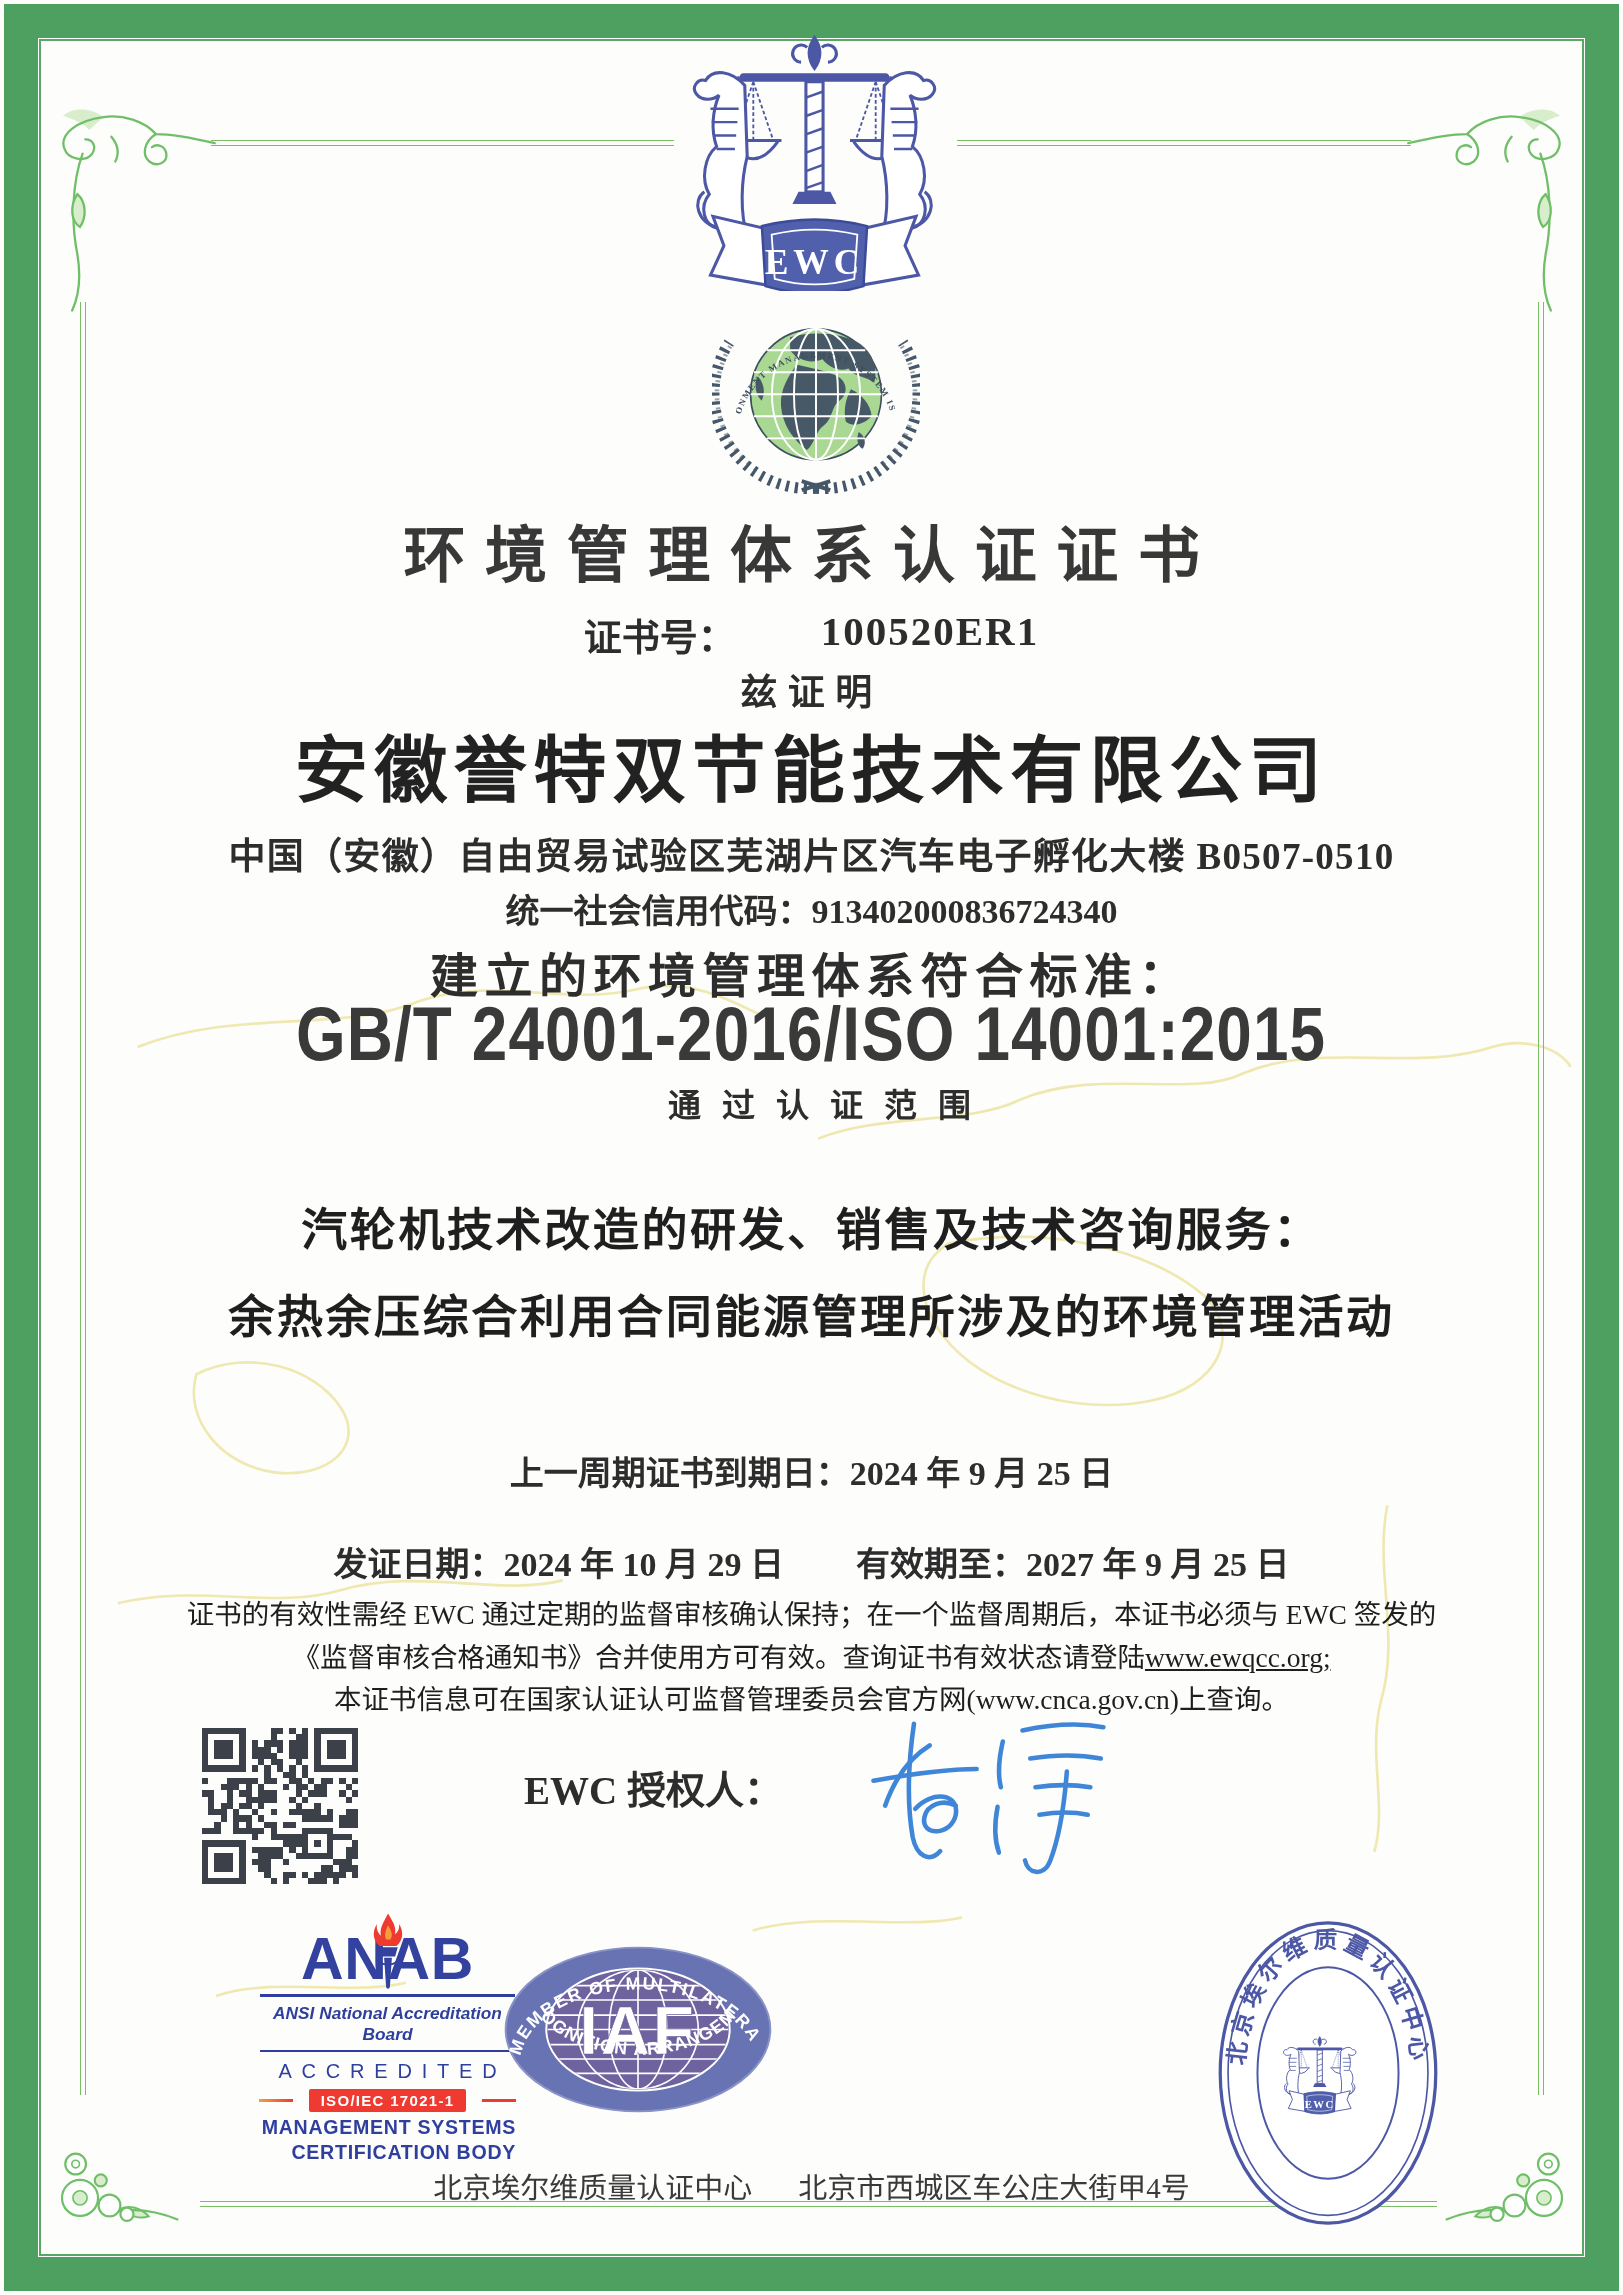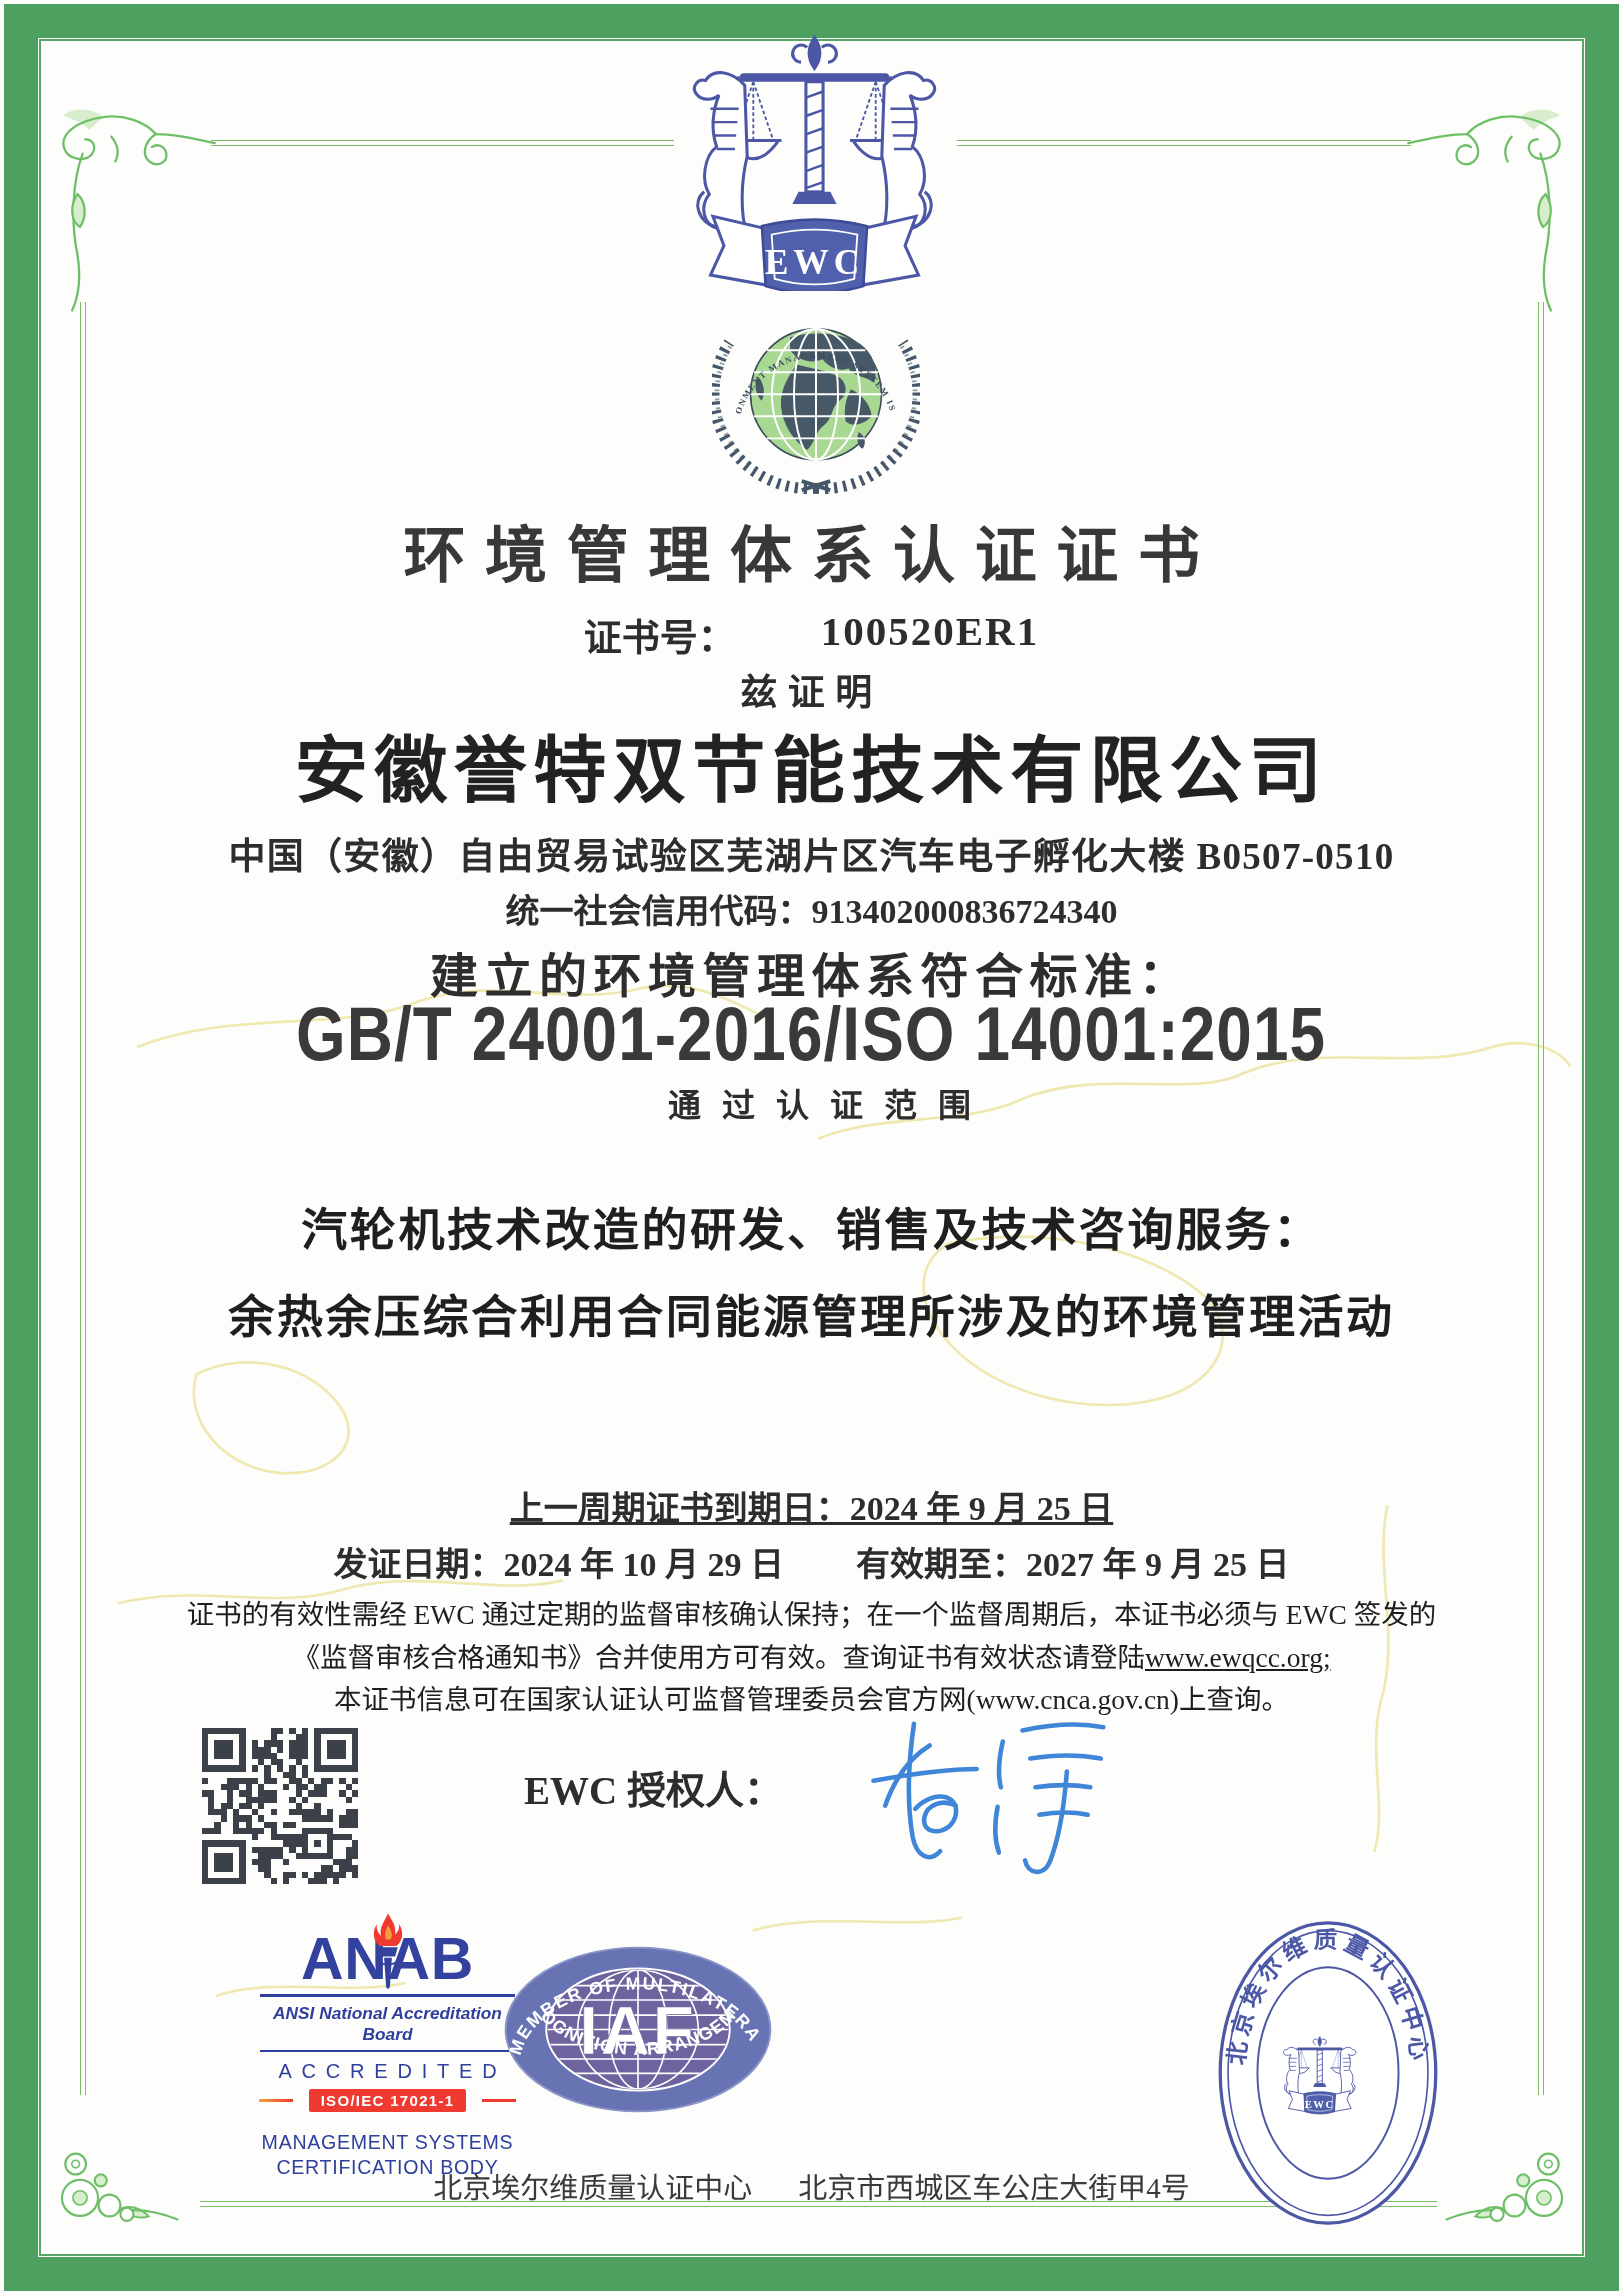--- a/index.html
+++ b/index.html
@@ -33,21 +33,21 @@
   .row-hereby{top:662px; font-size:37px; font-weight:700; letter-spacing:10.5px;}
   .row-company{top:711px; font-size:73px; font-weight:700; letter-spacing:6.5px; color:#222;}
   .row-address{top:826px; font-size:37px; font-weight:700; letter-spacing:1.3px;}
   .row-credit{top:884px; font-size:34px; font-weight:700;}
   .row-stdintro{top:937px; font-size:48px; font-weight:700; letter-spacing:6.5px;}
   .row-standard{top:990px; font-size:76px; font-weight:700; color:#3a3a3a;}
   .row-standard .cond{display:inline-block; transform:scaleX(.84); transform-origin:center; letter-spacing:1.3px; font-family:"Liberation Sans","DejaVu Sans",sans-serif;}
   .row-scopeintro{top:1079px; font-size:33px; font-weight:700; letter-spacing:21px; text-indent:21px;padding-left:16px;}
   .row-scope1{top:1193px; font-size:46px; font-weight:700; letter-spacing:2.6px; color:#1f1f1f;}
   .row-scope2{top:1280px; font-size:46px; font-weight:700; letter-spacing:2.6px; color:#1f1f1f;}
-  .row-prev{top:1481px; font-size:34px; font-weight:700;text-decoration:underline;}
+  .row-prev{top:1446px; font-size:34px; font-weight:700;}
   .row-dates{top:1537px; font-size:34px; font-weight:700; display:flex; justify-content:center; gap:72px;}
   .fine{font-size:27.5px; color:#1e1e1e;}
   .row-fine1{top:1592px;}
   .row-fine2{top:1635px;}
   .row-fine3{top:1677px;text-align:center;}
   .ulink{text-decoration:underline;}
   .row-auth{position:absolute; left:524px; top:1759px; font-size:39px; font-weight:700; white-space:nowrap;}
   .row-footer{top:2164px; font-size:29px; color:#3a3a3a; display:flex; justify-content:center; gap:46px;}
   .sr{position:absolute; width:0.7px; height:0.7px; overflow:hidden; clip-path:inset(50%);}
   
@@ -59,21 +59,21 @@
   .anab-word{position:relative; font-size:59px; font-weight:800; letter-spacing:0.7px; line-height:1.0; color:#32429e;}
   .anab-torch{position:absolute; left:50%; top:-17px; transform:translateX(-50%);}
   .anab-rule{height:2.6px; background:var(--anab); margin:5.2px 1.3px 3.9px;}
   .anab-rule2{height:1.6px; background:var(--anab); margin:5.2px 1.3px 0;}
   .anab-sub{font-size:17.3px; font-style:italic; font-weight:700; letter-spacing:0; padding-top:2.6px;}
   .anab-acc{font-size:20px; letter-spacing:9.8px; font-weight:400; margin-top:7.9px; text-indent:9.8px;}
   .anab-badge-row{display:flex; align-items:center; margin-top:6.5px;gap:16px;}
   .anab-badge-row .l1{flex:1; height:2.6px; background:linear-gradient(90deg,#f0a13c,#ee3a30);}
   .anab-badge-row .l2{flex:1; height:2.6px; background:#ee3a30;}
   .anab-badge{background:var(--red); color:#fff; font-size:15px; font-weight:700; letter-spacing:1.3px; padding:2.6px 11.8px; border-radius:2px;}
-  .anab-ms{font-size:19.6px; font-weight:400; line-height:1.3; margin-top:18px; letter-spacing:0.7px;}
+  .anab-ms{font-size:19.6px; font-weight:700; line-height:1.3; margin-top:3px; letter-spacing:0.7px;text-align:right;}
   .iaf{position:absolute; left:503px; top:1945px; width:270px; height:169px;}
   .ovalseal{position:absolute; left:1215px; top:1918px; width:226px; height:310px;}
   .wmark{position:absolute; left:0; top:0; width:1623px; height:2295px; pointer-events:none;}
 </style>
 </head>
 <body>
 
 <div class="page">
 
   <svg class="wmark" viewBox="0 0 2480 3507">

